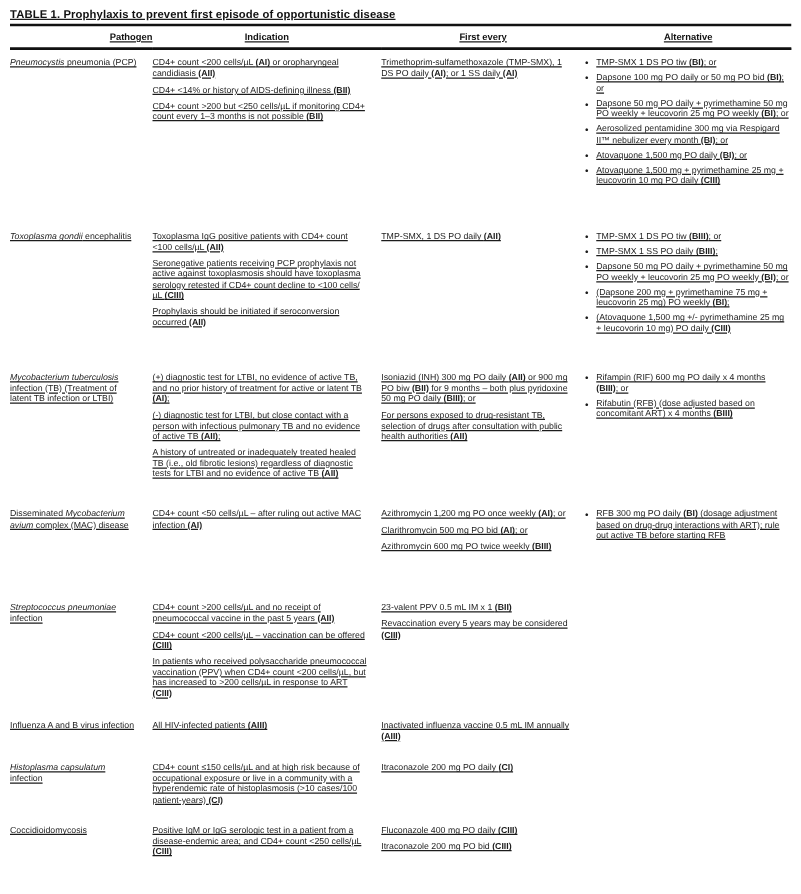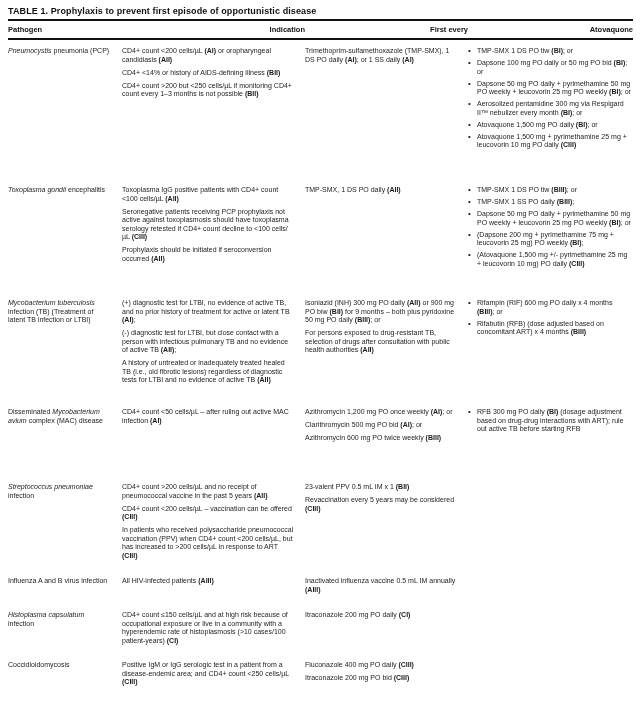--- a/index.html
+++ b/index.html
@@ -1,23 +1,23 @@
 <!DOCTYPE html>
 <html><head>
 <meta charset="utf-8">
 <style>
   html,body{margin:0;padding:0;background:#fff;}
   body{width:641px;height:715px;overflow:hidden;font-family:"Liberation Sans","DejaVu Sans",sans-serif;color:#1c1c1c;}
-  .page{padding:4px 8px 0 8px;}
+  .page{padding:4px 8px 0 8px;text-decoration:underline;}
   .title{font-size:9px;font-weight:bold;color:#111;padding:2px 0 3px 0;letter-spacing:.1px;}
   .rule-thick{border-top:2.5px solid #111;}
   table{border-collapse:collapse;table-layout:fixed;width:625px;}
   col.c1{width:114px;}col.c2{width:183px;}col.c3{width:163px;}col.c4{width:165px;}
-  thead th{font-size:7.5px;font-weight:bold;color:#111;padding:4px 0 4px 0;border-bottom:2px solid #111;text-align:right;vertical-align:middle;}
-  thead th.first{text-align:left;}
+  thead th{font-size:7.5px;font-weight:bold;color:#111;padding:4px 0 4px 0;border-bottom:2px solid #111;text-align:center;vertical-align:middle;}
+  thead th.first{text-align:right;}
   tbody td{vertical-align:top;font-size:7px;line-height:1.22;padding:7px 10px 4px 0;}
   tbody td.alt{padding-right:2px;}
   tbody tr.r1 td{height:128px;}
   tbody tr.r2 td{height:102px;}
   tbody tr.r3 td{height:98px;}
   tbody tr.r4 td{height:64px;}
   tbody tr.r5 td{height:83px;}
   tbody tr.r6 td{height:23px;}
   tbody tr.r7 td{height:39px;}
   tbody tr.r8 td{height:28px;}
@@ -38,21 +38,21 @@
         <col class="c1">
         <col class="c2">
         <col class="c3">
         <col class="c4">
       </colgroup>
     <thead>
       <tr>
         <th class="first">Pathogen</th>
         <th>Indication</th>
         <th>First every</th>
-        <th>Atovaquone</th>
+        <th>Alternative</th>
       </tr>
     </thead>
     <tbody id="table-body">
         <tr class="r1">
           <td>
             <div class="para"><i>Pneumocystis</i> pneumonia (PCP)</div>
           </td>
           <td>
             <div class="para">CD4+ count &lt;200 cells/µL <b>(AI)</b> or oropharyngeal candidiasis <b>(AII)</b></div>
             <div class="para">CD4+ &lt;14% or history of AIDS-defining illness <b>(BII)</b></div>

